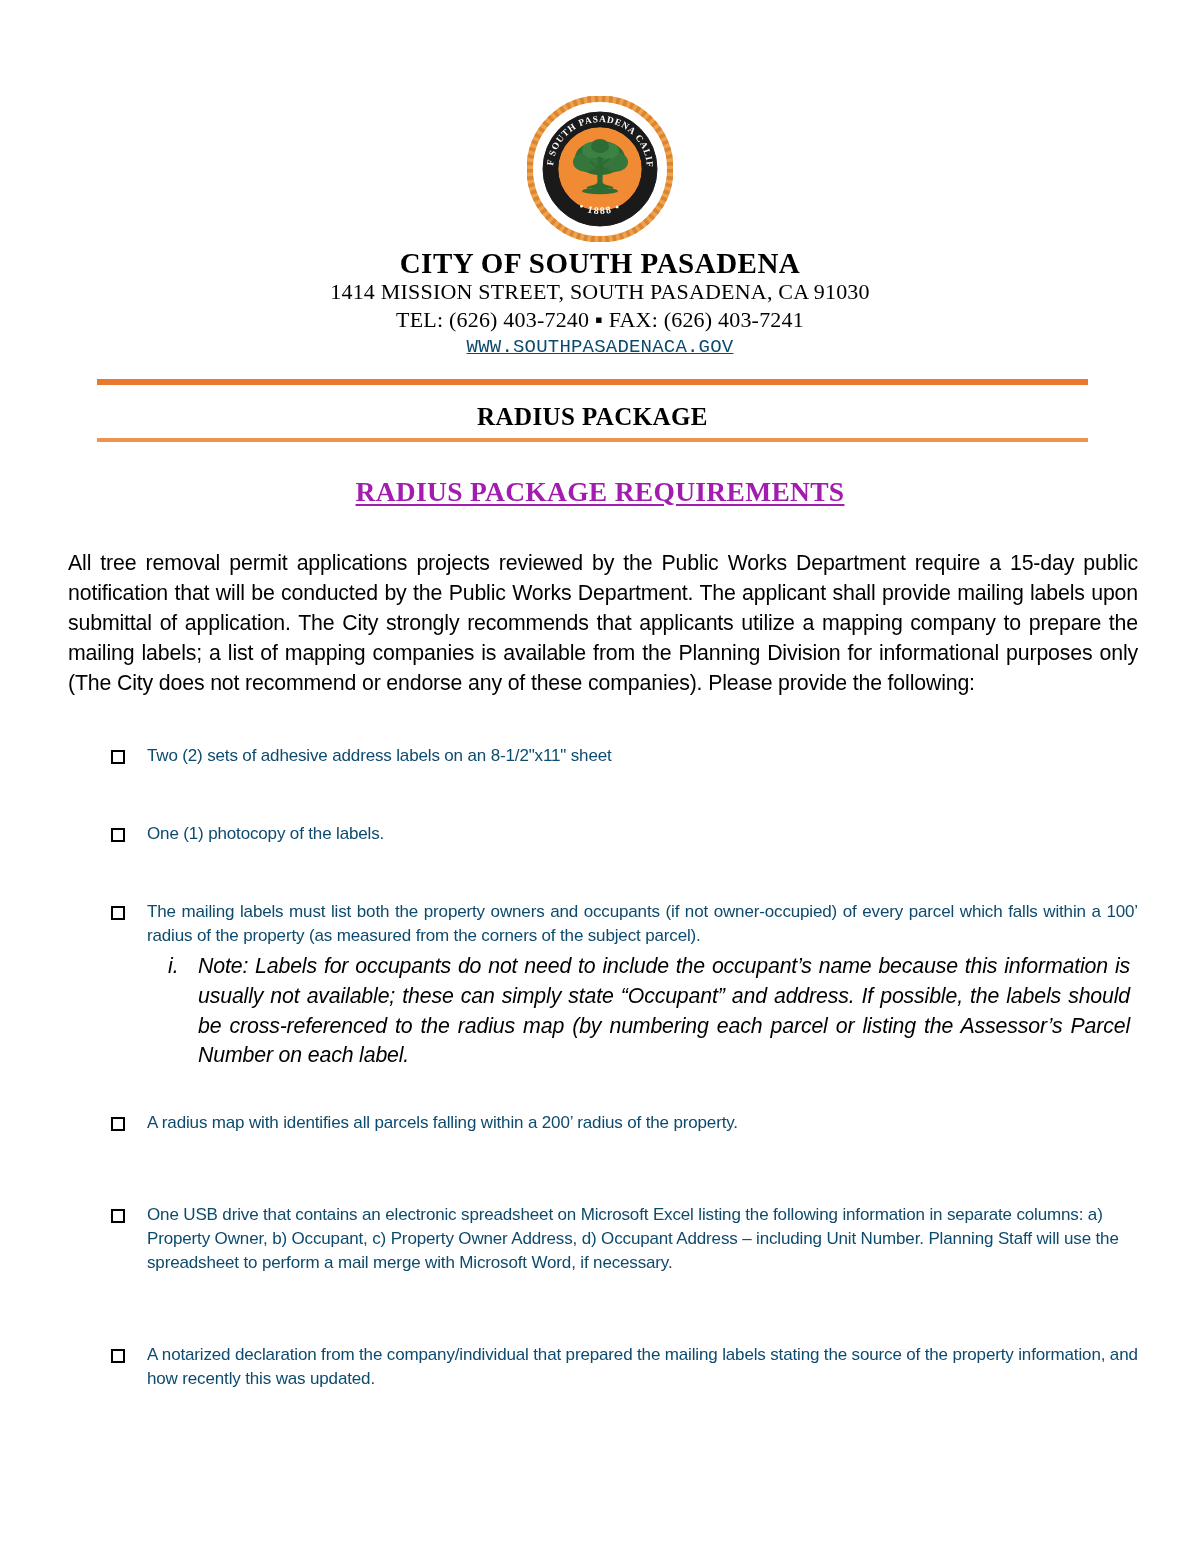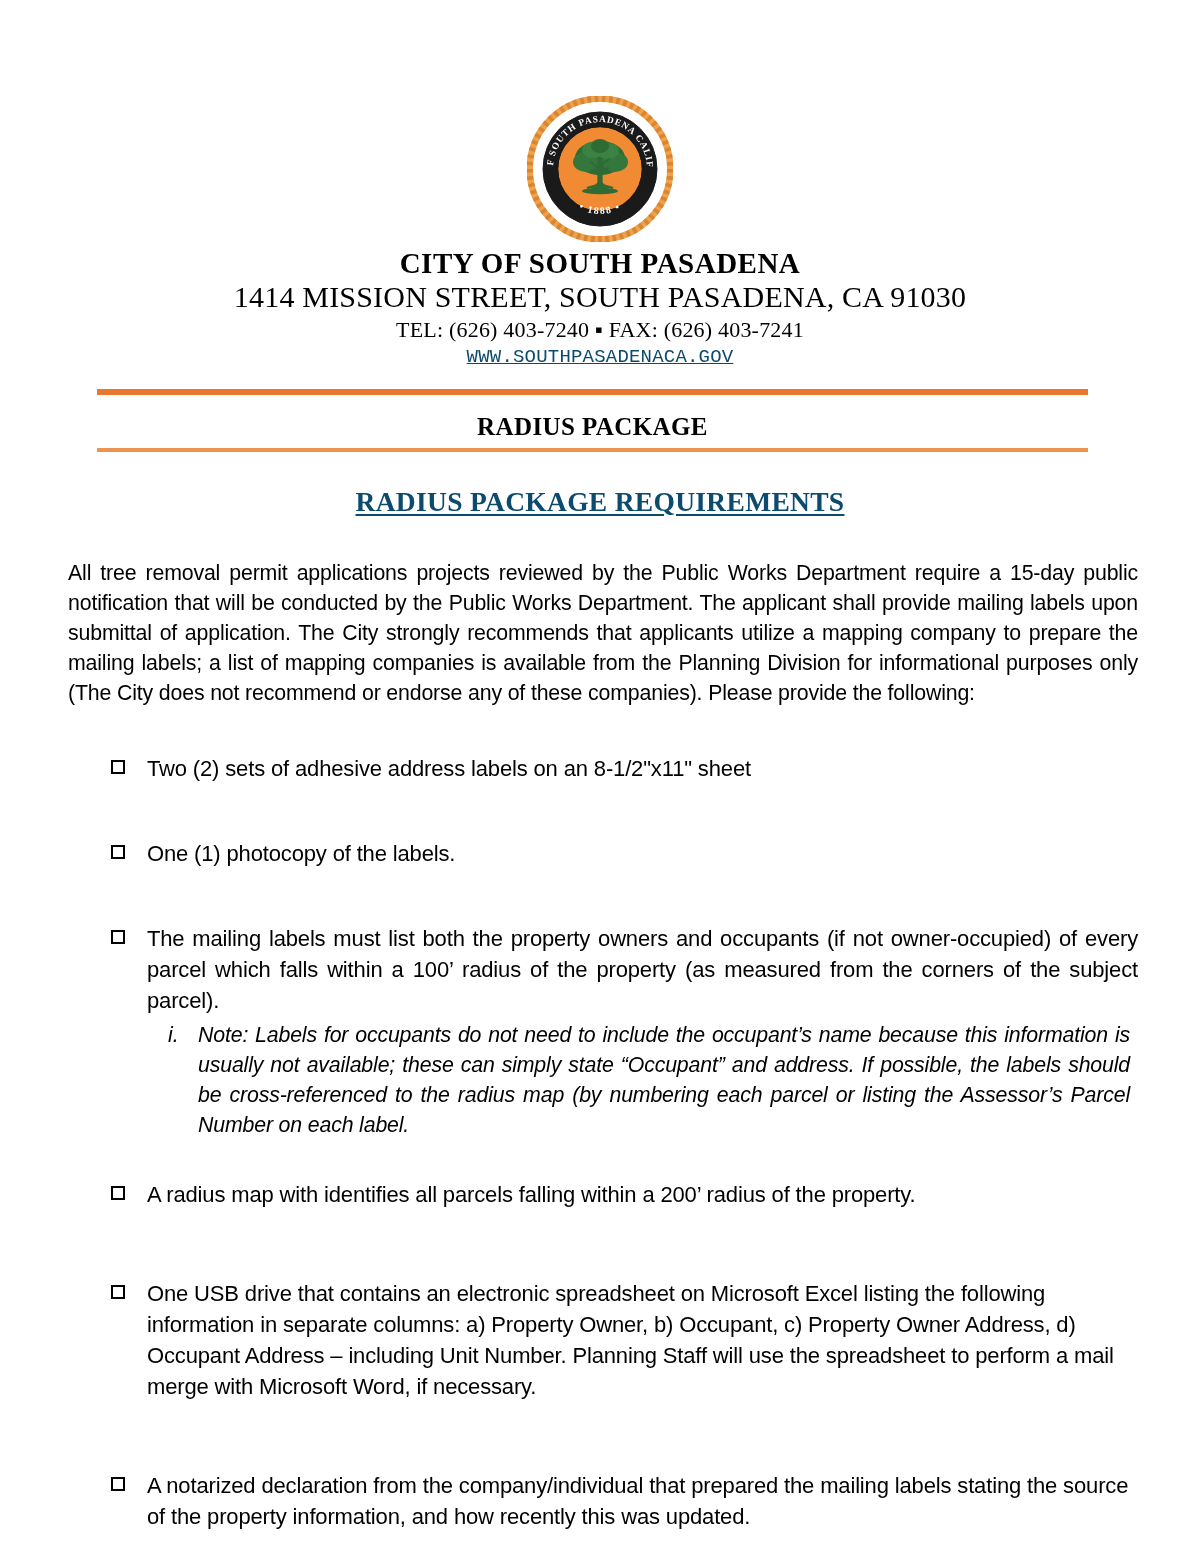--- a/index.html
+++ b/index.html
@@ -49,21 +49,21 @@
     font-family: "Liberation Serif", serif;
     font-size: 20.5px;
     font-variant: small-caps;
     letter-spacing: 0.3px;
     line-height: 1.26;
     margin-top: 3px;
     color: #000;
   }
   .addr-line {
     font-family: "Liberation Serif", serif;
-    font-size: 30px;
+    font-size: 22px;
     font-variant: small-caps;
     letter-spacing: 0.2px;
     line-height: 1.26;
     color: #000;
   }
   .tel-line {
     font-family: "Liberation Serif", serif;
     font-size: 22px;
     font-variant: small-caps;
     letter-spacing: 0.2px;
@@ -112,21 +112,21 @@
   
   .section-heading {
     font-family: "Liberation Serif", serif;
     font-weight: bold;
     font-size: 27.5px;
     text-align: center;
     text-decoration: underline;
     text-underline-offset: 3px;
     letter-spacing: 0.3px;
     margin-top: 34px;
-    color: #0c4a6e;
+    color: #a21caf;
   }
 
   
   .content {
     margin: 0 62px 0 68px;
   }
   .intro {
     font-family: "Liberation Sans", sans-serif;
     font-size: 21.3px;
     line-height: 1.415;
@@ -152,26 +152,26 @@
     flex: 0 0 auto;
     width: 14px;
     height: 14px;
     border: 2px solid #000;
     margin: 6px 22px 0 43px;
     box-sizing: border-box;
     background: #fff;
   }
   .check-text {
     font-family: "Liberation Sans", sans-serif;
-    font-size: 22px;
+    font-size: 17px;
     line-height: 1.405;
     letter-spacing: -0.15px;
     text-align: left;
     flex: 1 1 auto;
-    color: #000000;
+    color: #0c4a6e;
   }
   .check-text.justify { text-align: justify; }
 
   
   .sub-note {
     display: flex;
     align-items: flex-start;
     margin: 4px 0 0 0;
     padding-left: 0;
   }

